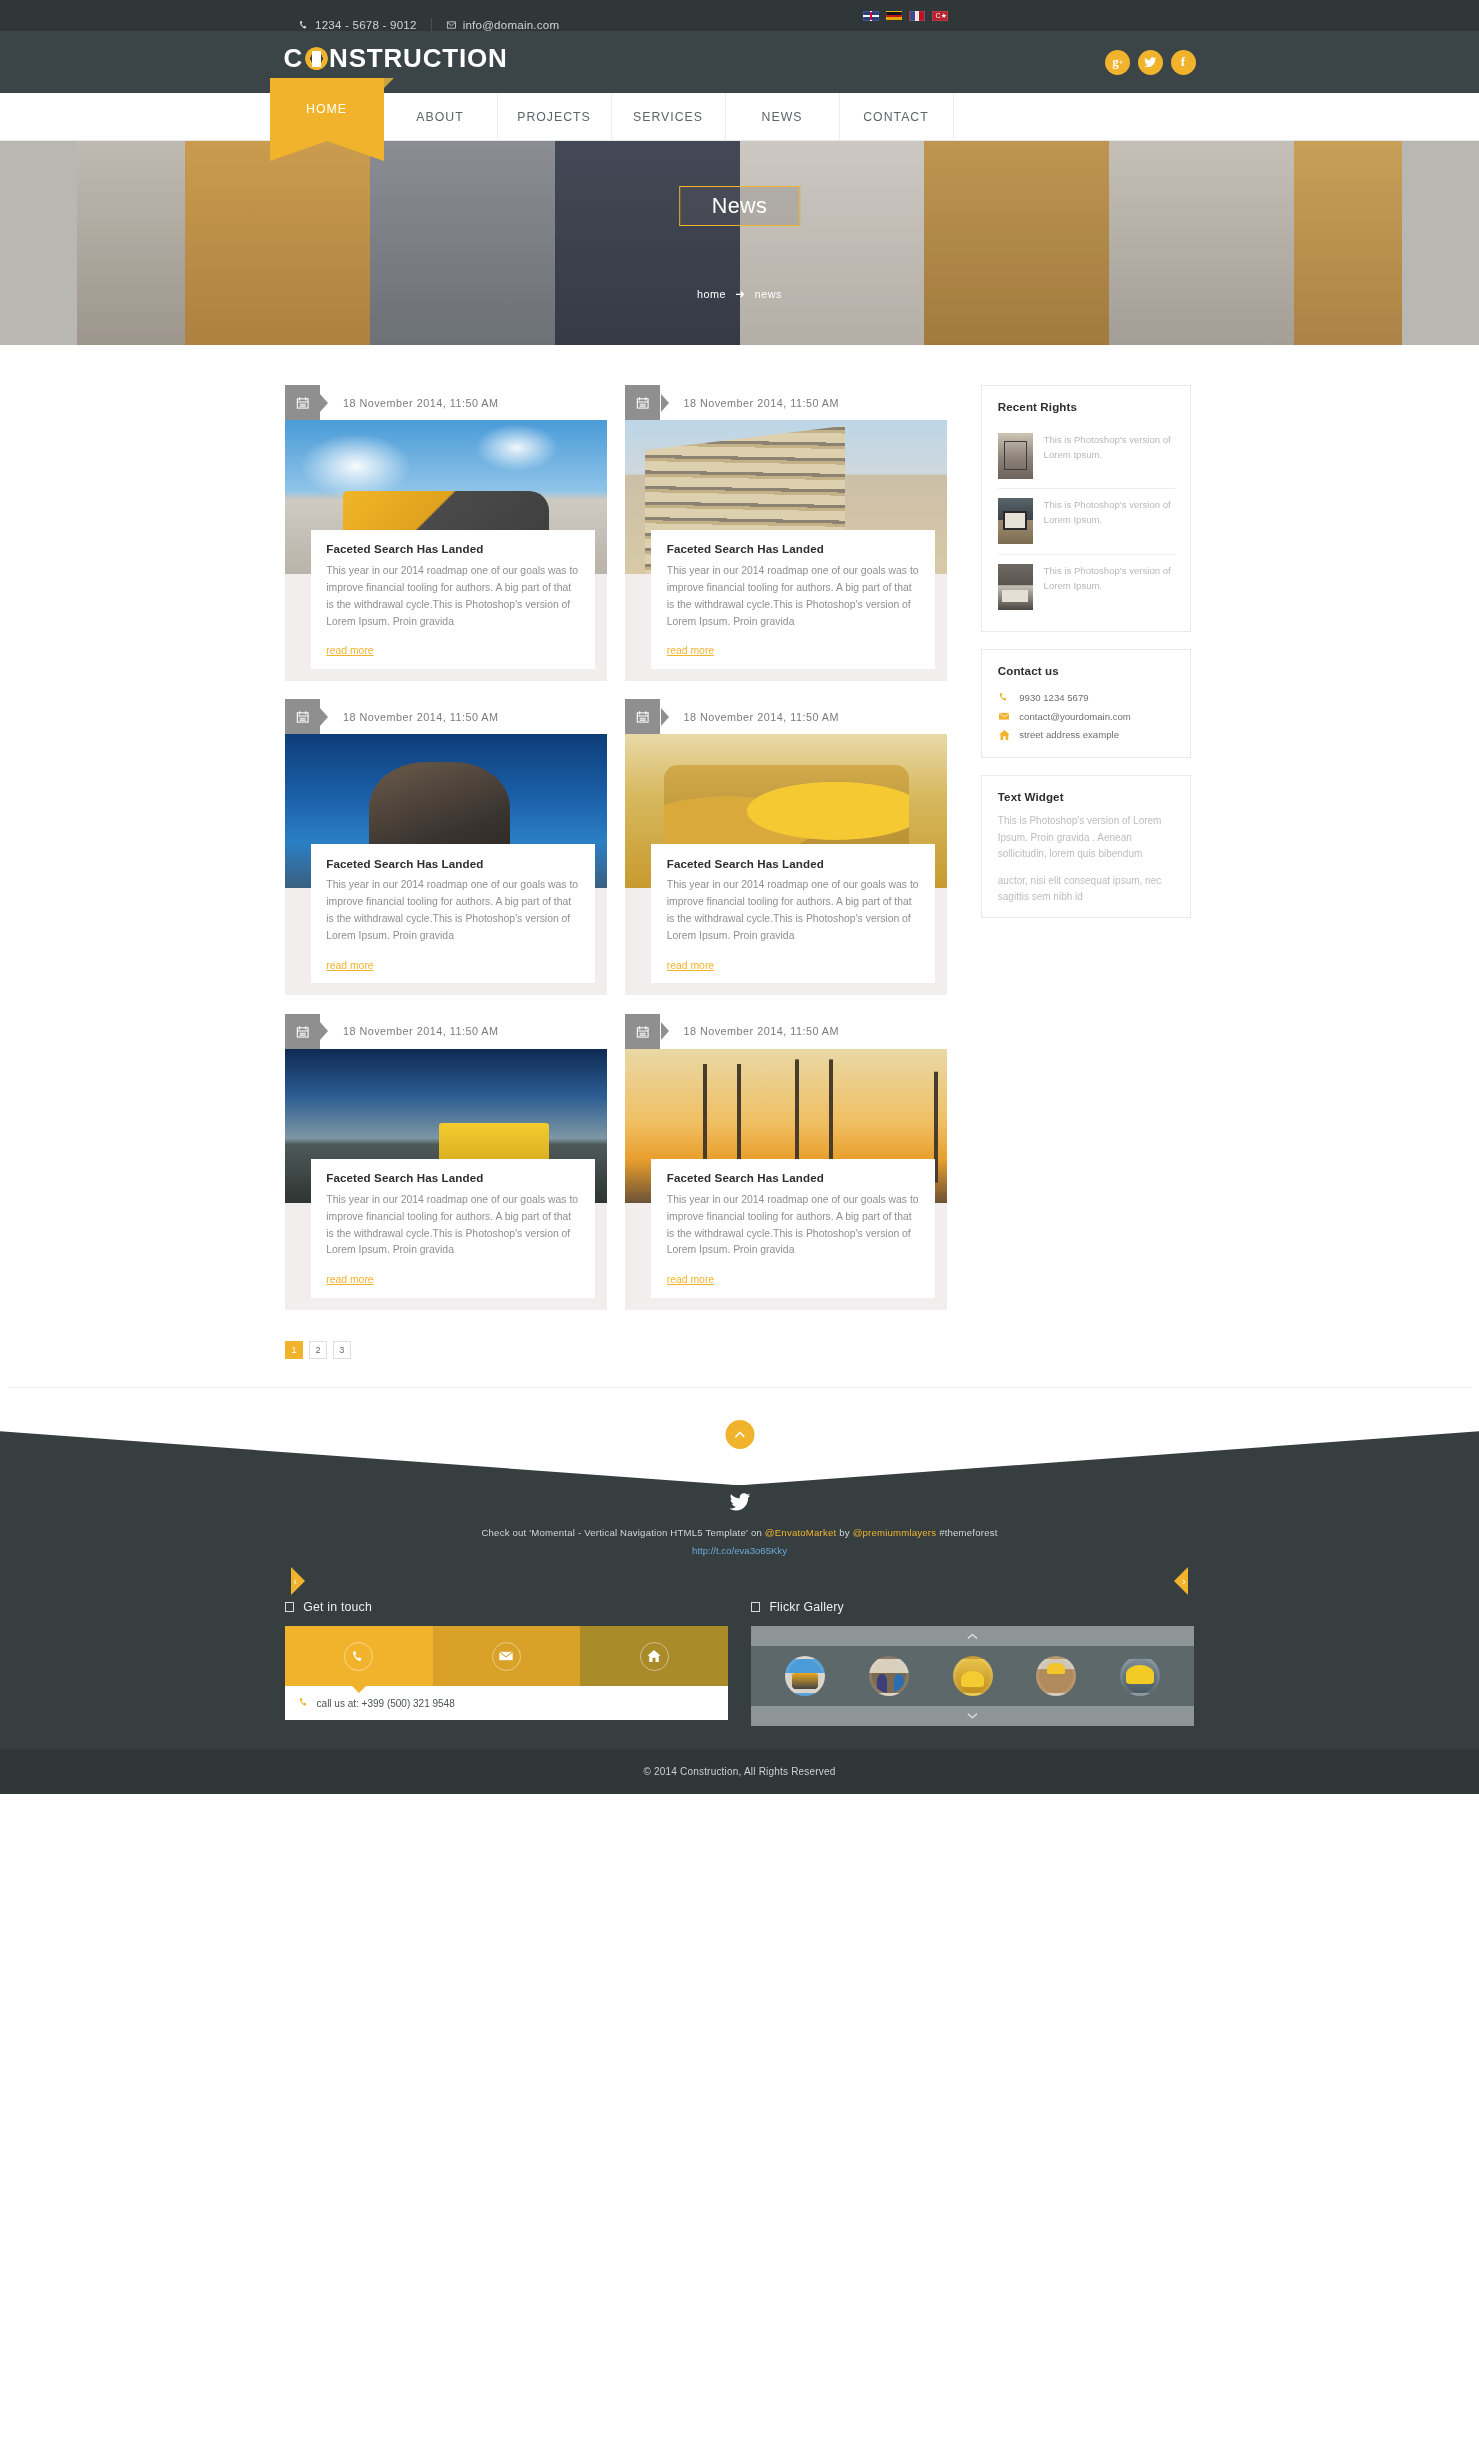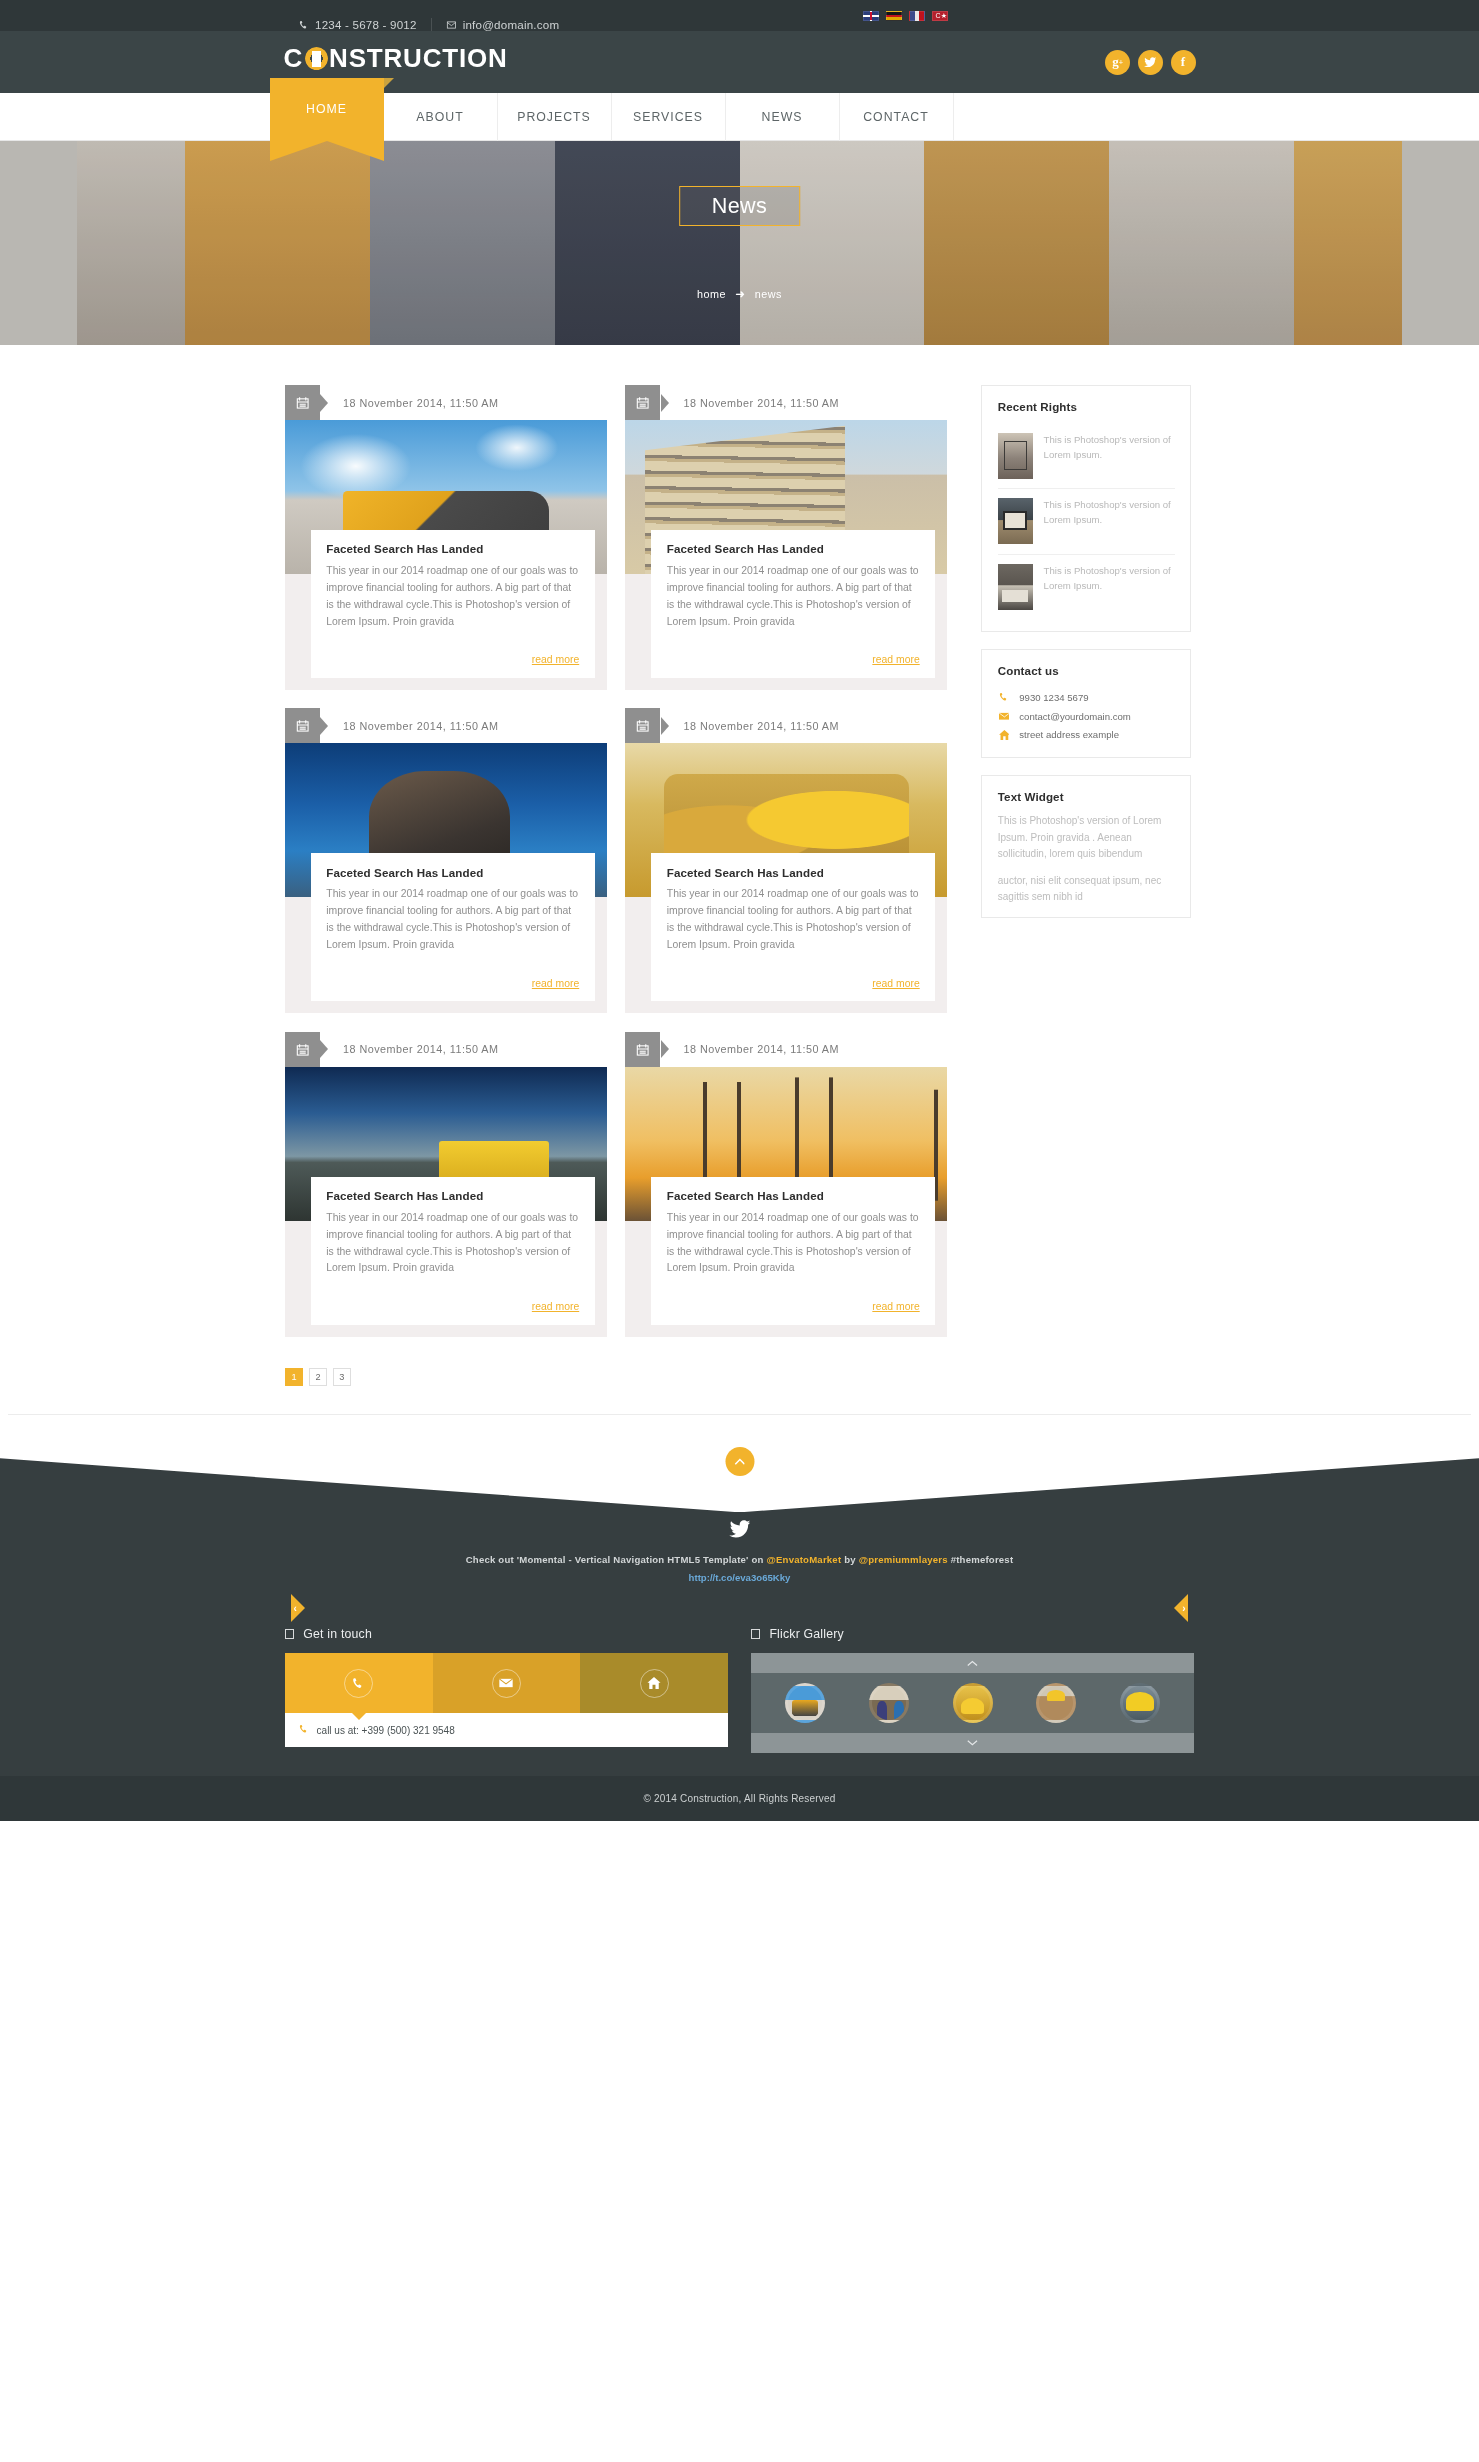--- a/index.html
+++ b/index.html
@@ -160,21 +160,21 @@
   .card-date .dt {
     margin-left: 23px; color: #7b7b7b; font-size: 10.8px; letter-spacing: 0.5px;
   }
   .card-img { height: 154px; position: relative; overflow:hidden; }
   .card-body {
     background: #fff; margin: -44px 12.3px 0 26px; padding: 12.3px 15.4px 12.3px 15.4px;
     position: relative; z-index: 3;
   }
   .card-title { color:#2e2e2e; font-size: 11.6px; font-weight: 700; margin-bottom: 7.7px; letter-spacing:0.1px;}
   .card-text { color:#8f8f8f; font-size: 10.4px; line-height: 1.62; }
-  .read-more { display:block; text-align:right; color:#f2b32c; font-size: 10.4px; margin-top: 24px;}
+  .read-more { display:block; color:#f2b32c; font-size: 10.4px; margin-top: 15px;}
 
   
   .ph { position:absolute; inset:0; }
   .ph1 { background:
       radial-gradient(ellipse 92px 54px at 22% 30%, rgba(255,255,255,.95), transparent 60%),
       radial-gradient(ellipse 69px 39px at 72% 18%, rgba(255,255,255,.9), transparent 60%),
       linear-gradient(to bottom, #4a9bd8 0%, #8fc4e8 46%, #cfcac2 52%, #b9b3aa 100%);}
   .ph1:after{ content:""; position:absolute; left:18%; bottom:8%; width:64%; height:46%;
       background: linear-gradient(135deg,#f0b429 0%,#e0a21c 40%,#4a4a4a 41%,#3d3d3d 100%);
       border-radius: 4.6px 20px 7.7px 7.7px; }
@@ -232,21 +232,21 @@
   .fold {
     position:absolute; left:0; right:0; top: 43px; height: 54px;
     background:#363e40;
     clip-path: polygon(0 0, 50% 100%, 100% 0, 100% 100%, 0 100%);
   }
   .totop {
     position:absolute; left: 50%; transform: translateX(-50%); top: 32px;
     width: 29px; height: 29px; border-radius: 50%; background:#f2b32c; color:#fff;
     display:flex; align-items:center; justify-content:center; font-size: 11.6px; z-index: 4;
   }
-  .tw-block { background:#363e40; padding: 7.7px 0 18.5px; text-align:center; position:relative;font-weight:bold;}
+  .tw-block { background:#363e40; padding: 7.7px 0 18.5px; text-align:center; position:relative;}
   .tw-bird { color:#fff; font-size: 20px; margin-bottom: 10.8px; }
   .tw-msg { color:#d2d6d7; font-size: 9.6px; letter-spacing:0.2px;}
   .tw-msg a { color:#f2b32c; text-decoration:none; }
   .tw-link { color:#6aa9d8; font-size: 9.6px; display:block; margin-top: 6.2px; text-decoration:none;}
   .arrow-l, .arrow-r {
     position:absolute; top: 82px; width:0; height:0;
   }
   .arrow-l {
     left: 291px;
     border-top: 14px solid transparent; border-bottom: 14px solid transparent;

